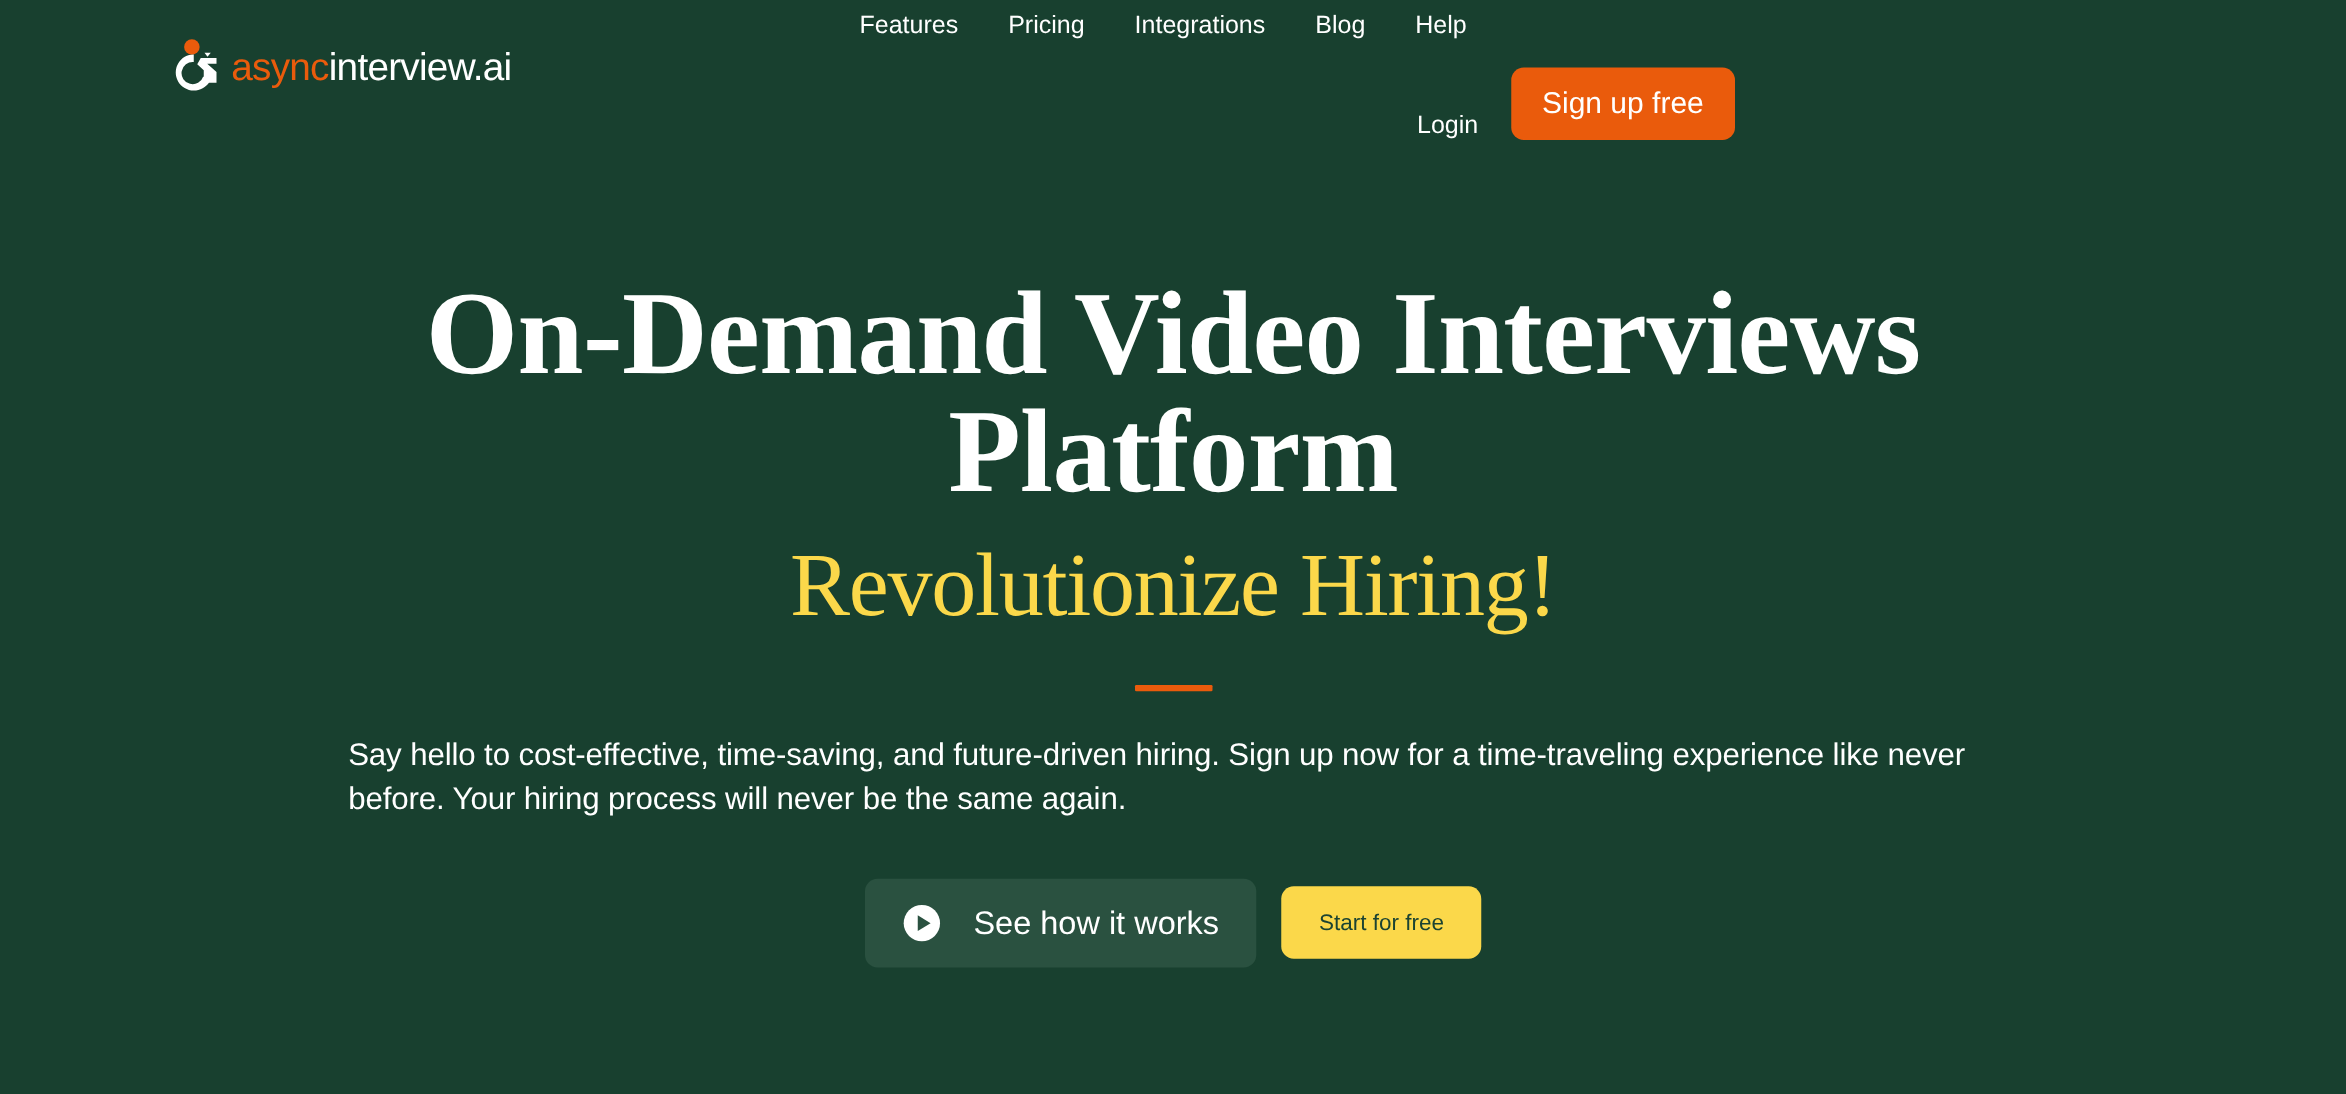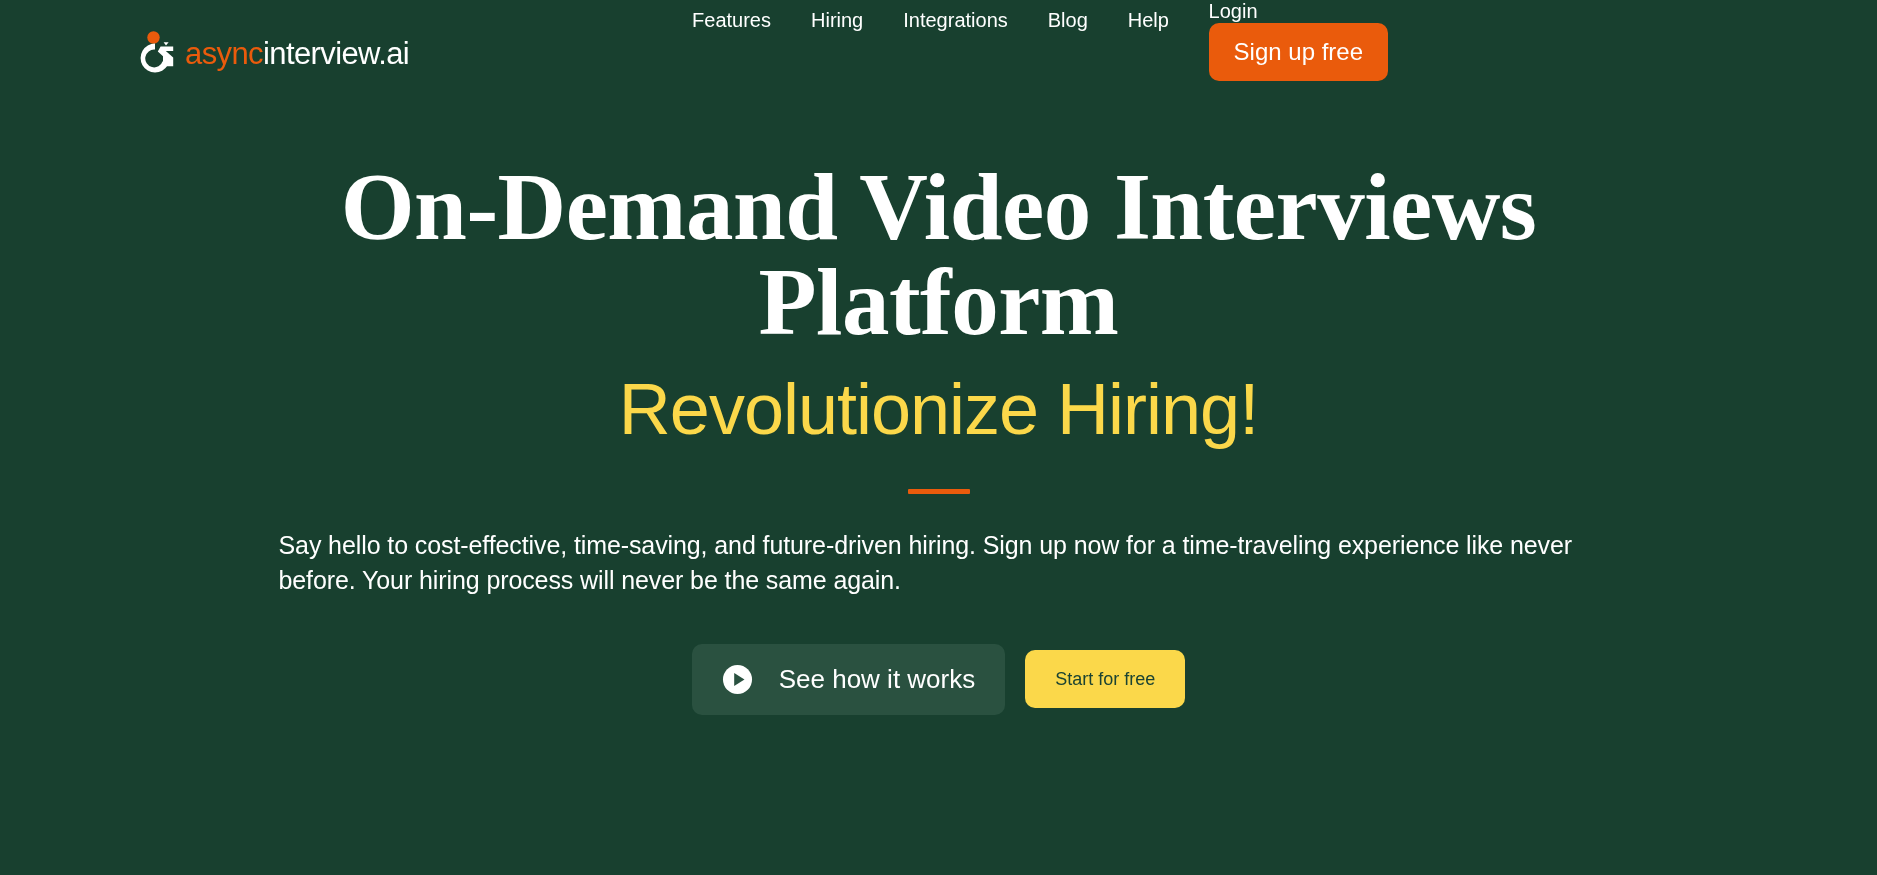--- a/index.html
+++ b/index.html
@@ -35,21 +35,21 @@
   .nav {
     position:absolute; left:0; right:0; top:0; height:112px;
     display:flex; align-items:flex-start; justify-content:center; gap:0;
   }
   .nav-inner { display:flex; align-items:center; gap:0; }
   .nav-link {
     color:#FFFFFF; font-size:20px; line-height:1; text-decoration:none;
     padding:10px 0; margin:0 40px 0 0; white-space:nowrap; cursor:pointer;
   }
   .nav-link:last-child { margin-right:16px; }
-  .actions-abs { position:absolute; right:0; top:0; height:112px; display:flex; align-items:flex-start;flex-direction:column; }
+  .actions-abs { position:absolute; right:0; top:0; height:112px; display:flex; align-items:flex-end; }
   .login-link {
     color:#FFFFFF; font-size:20px; text-decoration:none; margin-right:26px;
     white-space:nowrap; cursor:pointer;
   }
   .signup-btn {
     background:#EA5B0C; color:#FFFFFF; border:none; border-radius:10px;
     font-family:"Liberation Sans", sans-serif;
     font-size:24px; line-height:1; padding:17px 25px; cursor:pointer;
     white-space:nowrap;
   }
@@ -61,30 +61,31 @@
   }
   .hero-title {
     font-family:"Liberation Serif", "DejaVu Serif", serif;
     color:#FFFFFF;
     font-size:95px;
     line-height:1.0;
     font-weight:700;
     text-align:center;
     letter-spacing:-0.5px;
     max-width:1310px;
-    margin-top:48px;
+    margin-top:107px;
   }
   .hero-subtitle {
     color:#FBD84A;
     font-size:72px;
     line-height:1.05;
     font-weight:400;
     text-align:center;
     margin-top:22px;
     letter-spacing:-1px;
+    font-family:Liberation Serif, serif;
   }
   .divider {
     width:62px; height:5px; background:#EA5B0C; border-radius:1px;
     margin-top:41px;
   }
   .hero-desc {
     color:#FFFFFF;
     font-size:25px;
     line-height:1.42;
     max-width:1320px;
@@ -126,21 +127,21 @@
         <path d="M27.6 16.4 L40.2 16.4 L40.2 21.0 L32.8 21.0 L40.2 27.6 L40.2 36.2 L30.0 36.2 L30.0 26.2 L24.8 21.4 Z" fill="#FFFFFF"></path>
 
         <path d="M30.6 12.2 L35.6 12.2 L33.0 15.4 Z" fill="#FFFFFF"></path>
       </svg>
       <span class="wordmark"><span class="wm-async">async</span><span class="wm-rest">interview.ai</span></span>
     </a>
 
     <nav class="nav">
       <div class="nav-inner">
         <a class="nav-link" href="#">Features</a>
-        <a class="nav-link" href="#">Hiring</a>
+        <a class="nav-link" href="#">Pricing</a>
         <a class="nav-link" href="#">Integrations</a>
         <a class="nav-link" href="#">Blog</a>
         <a class="nav-link" href="#">Help</a>
       </div>
     </nav>
 
     <div class="actions-abs" style="right:489px;">
       <a class="login-link" href="#">Login</a>
       <button class="signup-btn" type="button">Sign up free</button>
     </div>

